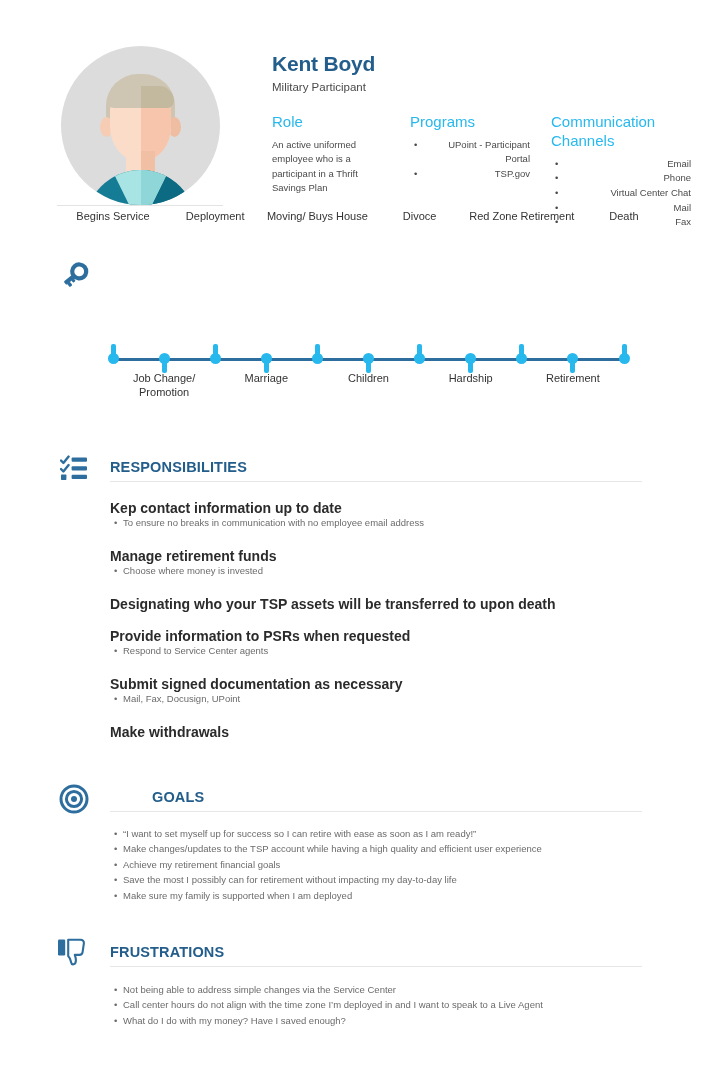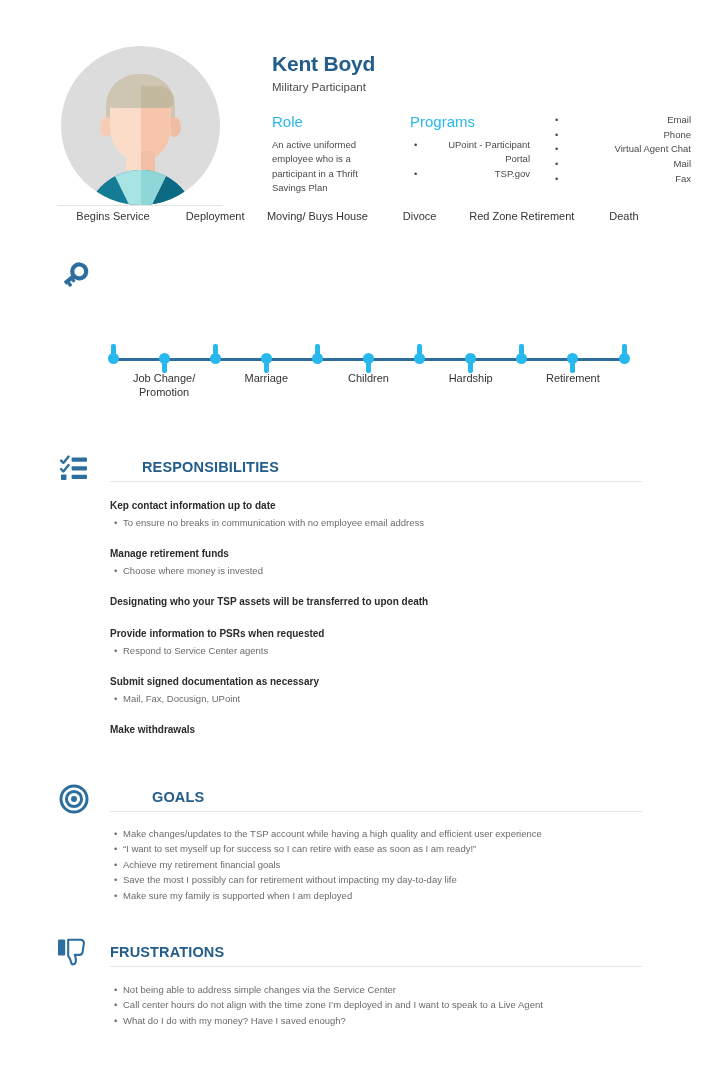--- a/index.html
+++ b/index.html
@@ -249,21 +249,21 @@
     left: -55px;
   }
   .tl-label.above { bottom: 76px; }
   .tl-label.below { top: 72px; }
 
   
   .resp-area { position: absolute; left: 0; top: 450px; width: 719px; }
   .resp-item-h {
     position: absolute;
     left: 110px;
-    font-size: 10px;
+    font-size: 14px;
     font-weight: bold;
     color: #2b2b2b;
   }
   .resp-sub {
     position: absolute;
     left: 123px;
     font-size: 9.5px;
     color: #6b6b6b;
   }
   .resp-sub::before {
@@ -335,24 +335,25 @@
 
     <div class="col col-programs">
       <h3>Programs</h3>
       <ul>
           <li>UPoint - Participant Portal</li>
           <li>TSP.gov</li>
         </ul>
     </div>
 
     <div class="col col-comm">
+      <h3>Communication Channels</h3>
       <ul>
           <li>Email</li>
           <li>Phone</li>
-          <li>Virtual Agent Chat</li>
+          <li>Virtual Center Chat</li>
           <li>Mail</li>
           <li>Fax</li>
         </ul>
     </div>
   </div>
 
   <span class="sec-icon" style="left:60px; top:260px;">
     <svg width="30" height="30" viewBox="0 0 30 30" fill="#2d6e9e">
       <g transform="rotate(-40 15 15)">
         <circle cx="20.5" cy="15" r="7" fill="none" stroke="#2d6e9e" stroke-width="4.2"></circle>
@@ -428,21 +429,21 @@
   <span class="sec-icon" style="left:60px; top:455px;">
     <svg width="28" height="26" viewBox="0 0 28 26" fill="#2d6e9e">
       <path d="M1 5.5 L3.4 8 L8.6 1.6" fill="none" stroke="#2d6e9e" stroke-width="2.4" stroke-linecap="round" stroke-linejoin="round"></path>
       <path d="M1 14 L3.4 16.5 L8.6 10.1" fill="none" stroke="#2d6e9e" stroke-width="2.4" stroke-linecap="round" stroke-linejoin="round"></path>
       <rect x="1" y="19.6" width="5.4" height="5.4" rx="0.7"></rect>
       <rect x="11.6" y="2.6" width="15.4" height="4.2" rx="1"></rect>
       <rect x="11.6" y="11.2" width="15.4" height="4.2" rx="1"></rect>
       <rect x="11.6" y="19.8" width="15.4" height="4.2" rx="1"></rect>
     </svg>
   </span>
-  <div class="section-title" style="left:110px; top:459px;margin-left:32px;">RESPONSIBILITIES</div>
+  <div class="section-title" style="left:110px; top:459px;">RESPONSIBILITIES</div>
   <div class="section-rule" style="left:110px; top:481px; width:532px;"></div>
 
   <div class="resp-area">
     <div id="responsibilities-items">
         <div class="resp-item-h" style="top: 50px;">Kep contact information up to date</div>
         <div class="resp-sub" style="top: 67px;">To ensure no breaks in communication with no employee email address</div>
         <div class="resp-item-h" style="top: 98px;">Manage retirement funds</div>
         <div class="resp-sub" style="top: 115px;">Choose where money is invested</div>
         <div class="resp-item-h" style="top: 146px; text-align: right;">Designating who your TSP assets will be transferred to upon death</div>
         <div class="resp-item-h" style="top: 178px;">Provide information to PSRs when requested</div>
@@ -456,22 +457,22 @@
   <span class="sec-icon" style="left:59px; top:784px;">
     <svg width="30" height="30" viewBox="0 0 30 30">
       <circle cx="15" cy="15" r="13" fill="none" stroke="#2d6e9e" stroke-width="3"></circle>
       <circle cx="15" cy="15" r="7.6" fill="none" stroke="#2d6e9e" stroke-width="3"></circle>
       <circle cx="15" cy="15" r="3" fill="#2d6e9e"></circle>
     </svg>
   </span>
   <div class="section-title" style="left:110px; top:789px;margin-left:42px;">GOALS</div>
   <div class="section-rule" style="left:110px; top:811px; width:532px;"></div>
   <ul class="bullet-list" style="top:826px; width:530px;">
+      <li>“I want to set myself up for success so I can retire with ease as soon as I am ready!”</li>
       <li>Make changes/updates to the TSP account while having a high quality and efficient user experience</li>
-      <li>“I want to set myself up for success so I can retire with ease as soon as I am ready!”</li>
       <li>Achieve my retirement financial goals</li>
       <li>Save the most I possibly can for retirement without impacting my day-to-day life</li>
       <li>Make sure my family is supported when I am deployed</li>
     </ul>
 
   <span class="sec-icon" style="left:57px; top:938px;">
     <svg width="32" height="30" viewBox="0 0 32 30">
       <rect x="1" y="1.5" width="7.2" height="16" rx="1.2" fill="#2d6e9e"></rect>
       <path d="M11.2 1.8 h12.3 c2.2 0 3.6 1.5 3.4 3.3 l-1.3 9.1 c-0.2 1.6 -1.5 2.7 -3.2 2.7 h-4.6 c0 0 1.2 3.4 1.1 5.6 c-0.1 2.3 -1.5 3.9 -3 3.9 c-1 0 -1.5 -0.7 -1.7 -1.9 c-0.4 -2.5 -1.4 -5 -3 -6.6 z" fill="none" stroke="#2d6e9e" stroke-width="2.1" stroke-linejoin="round"></path>
     </svg>

